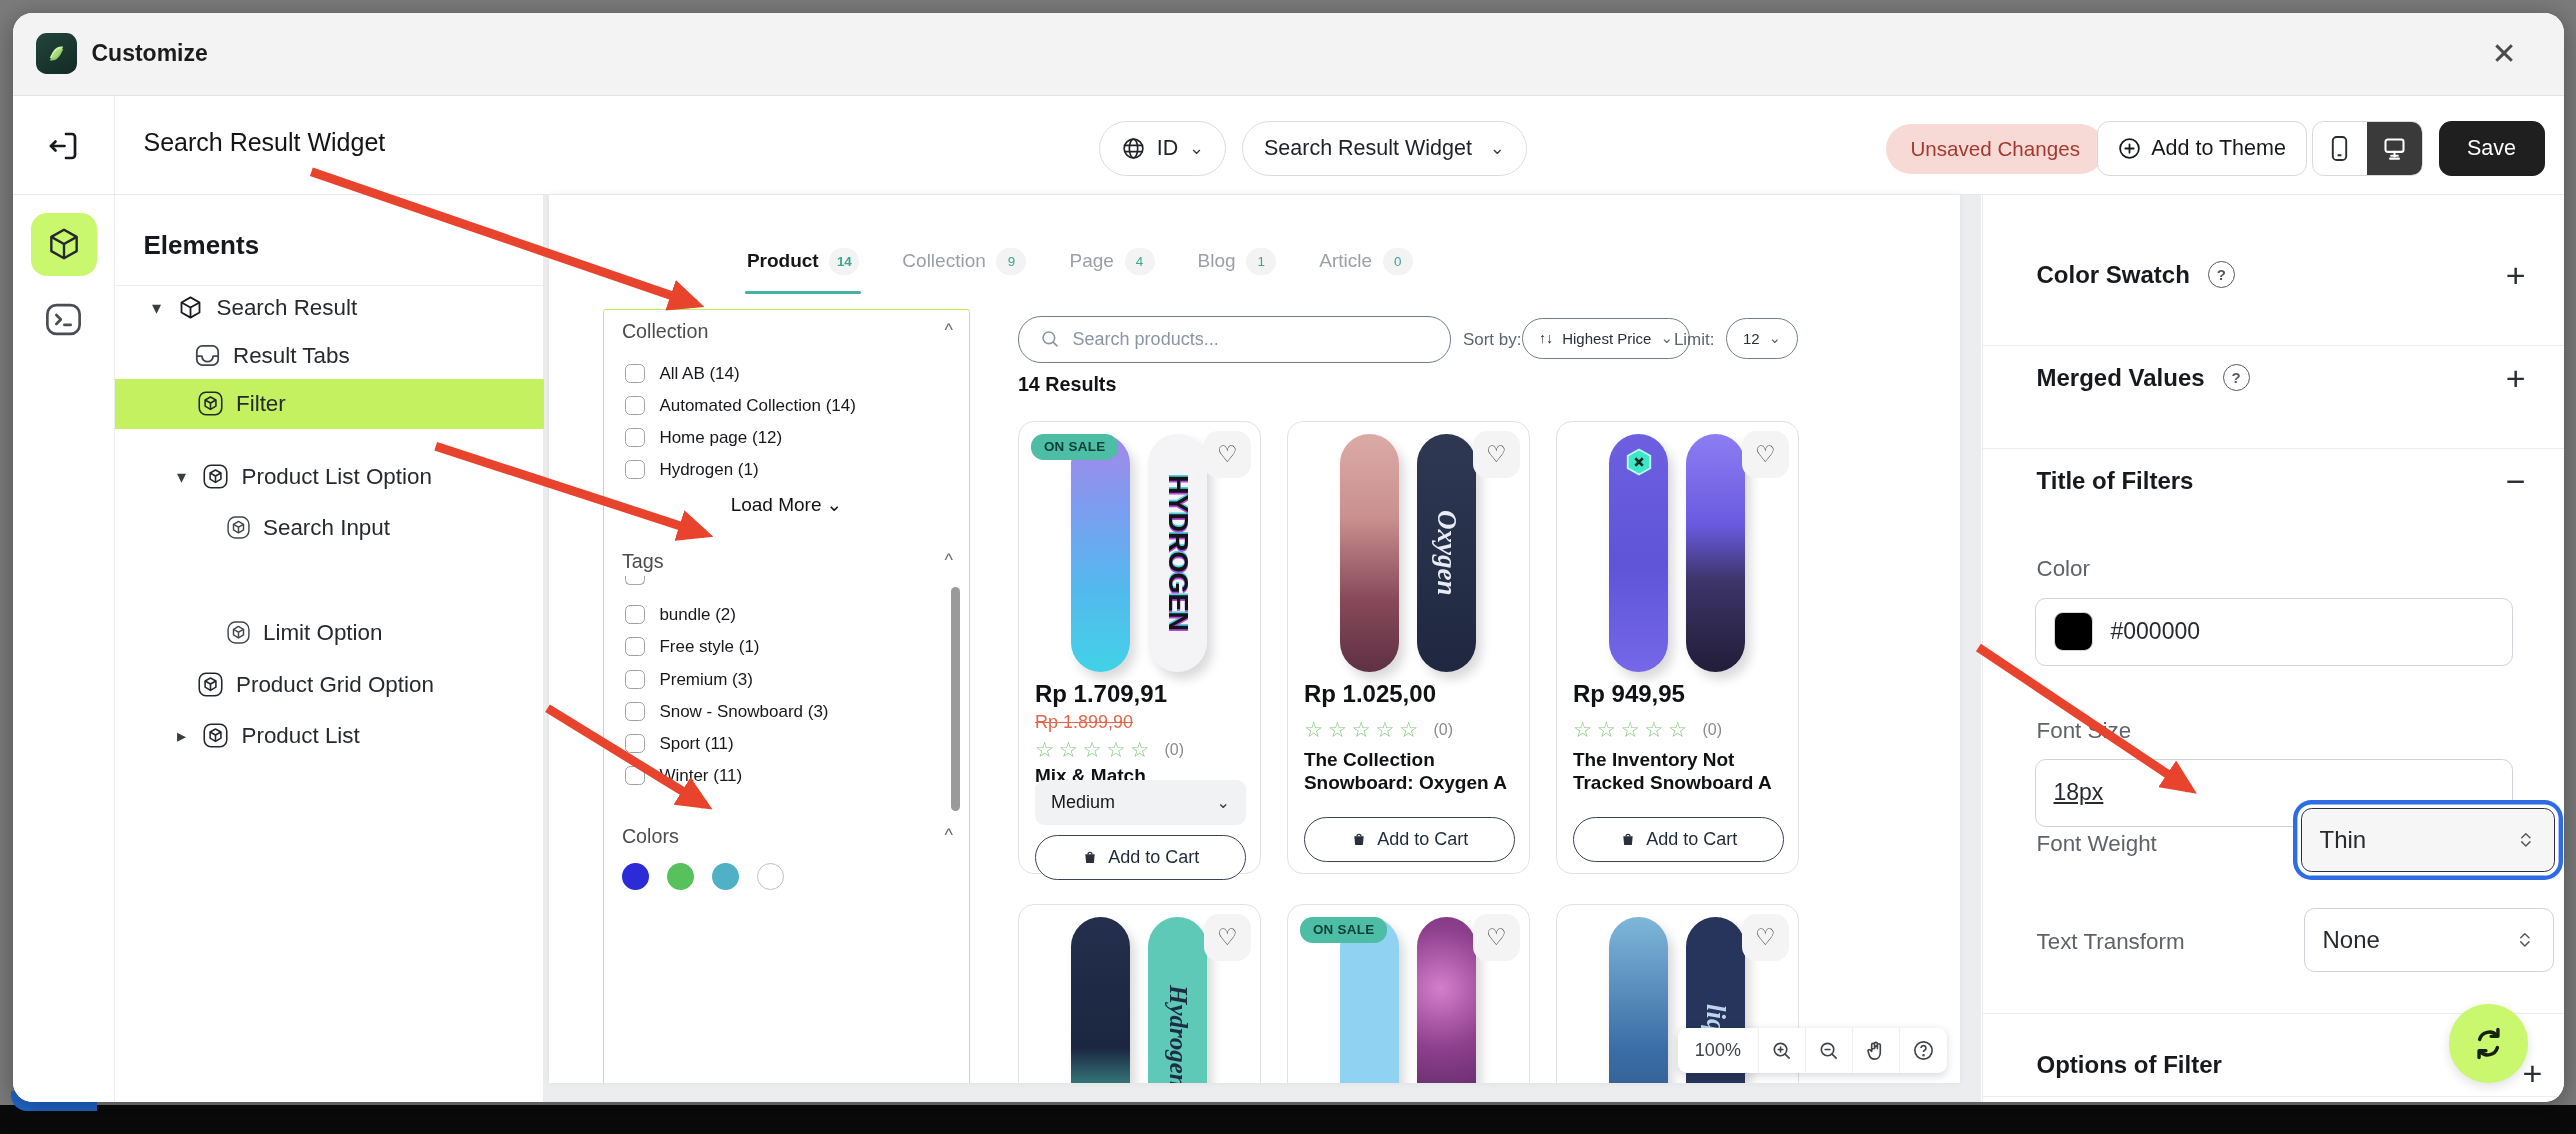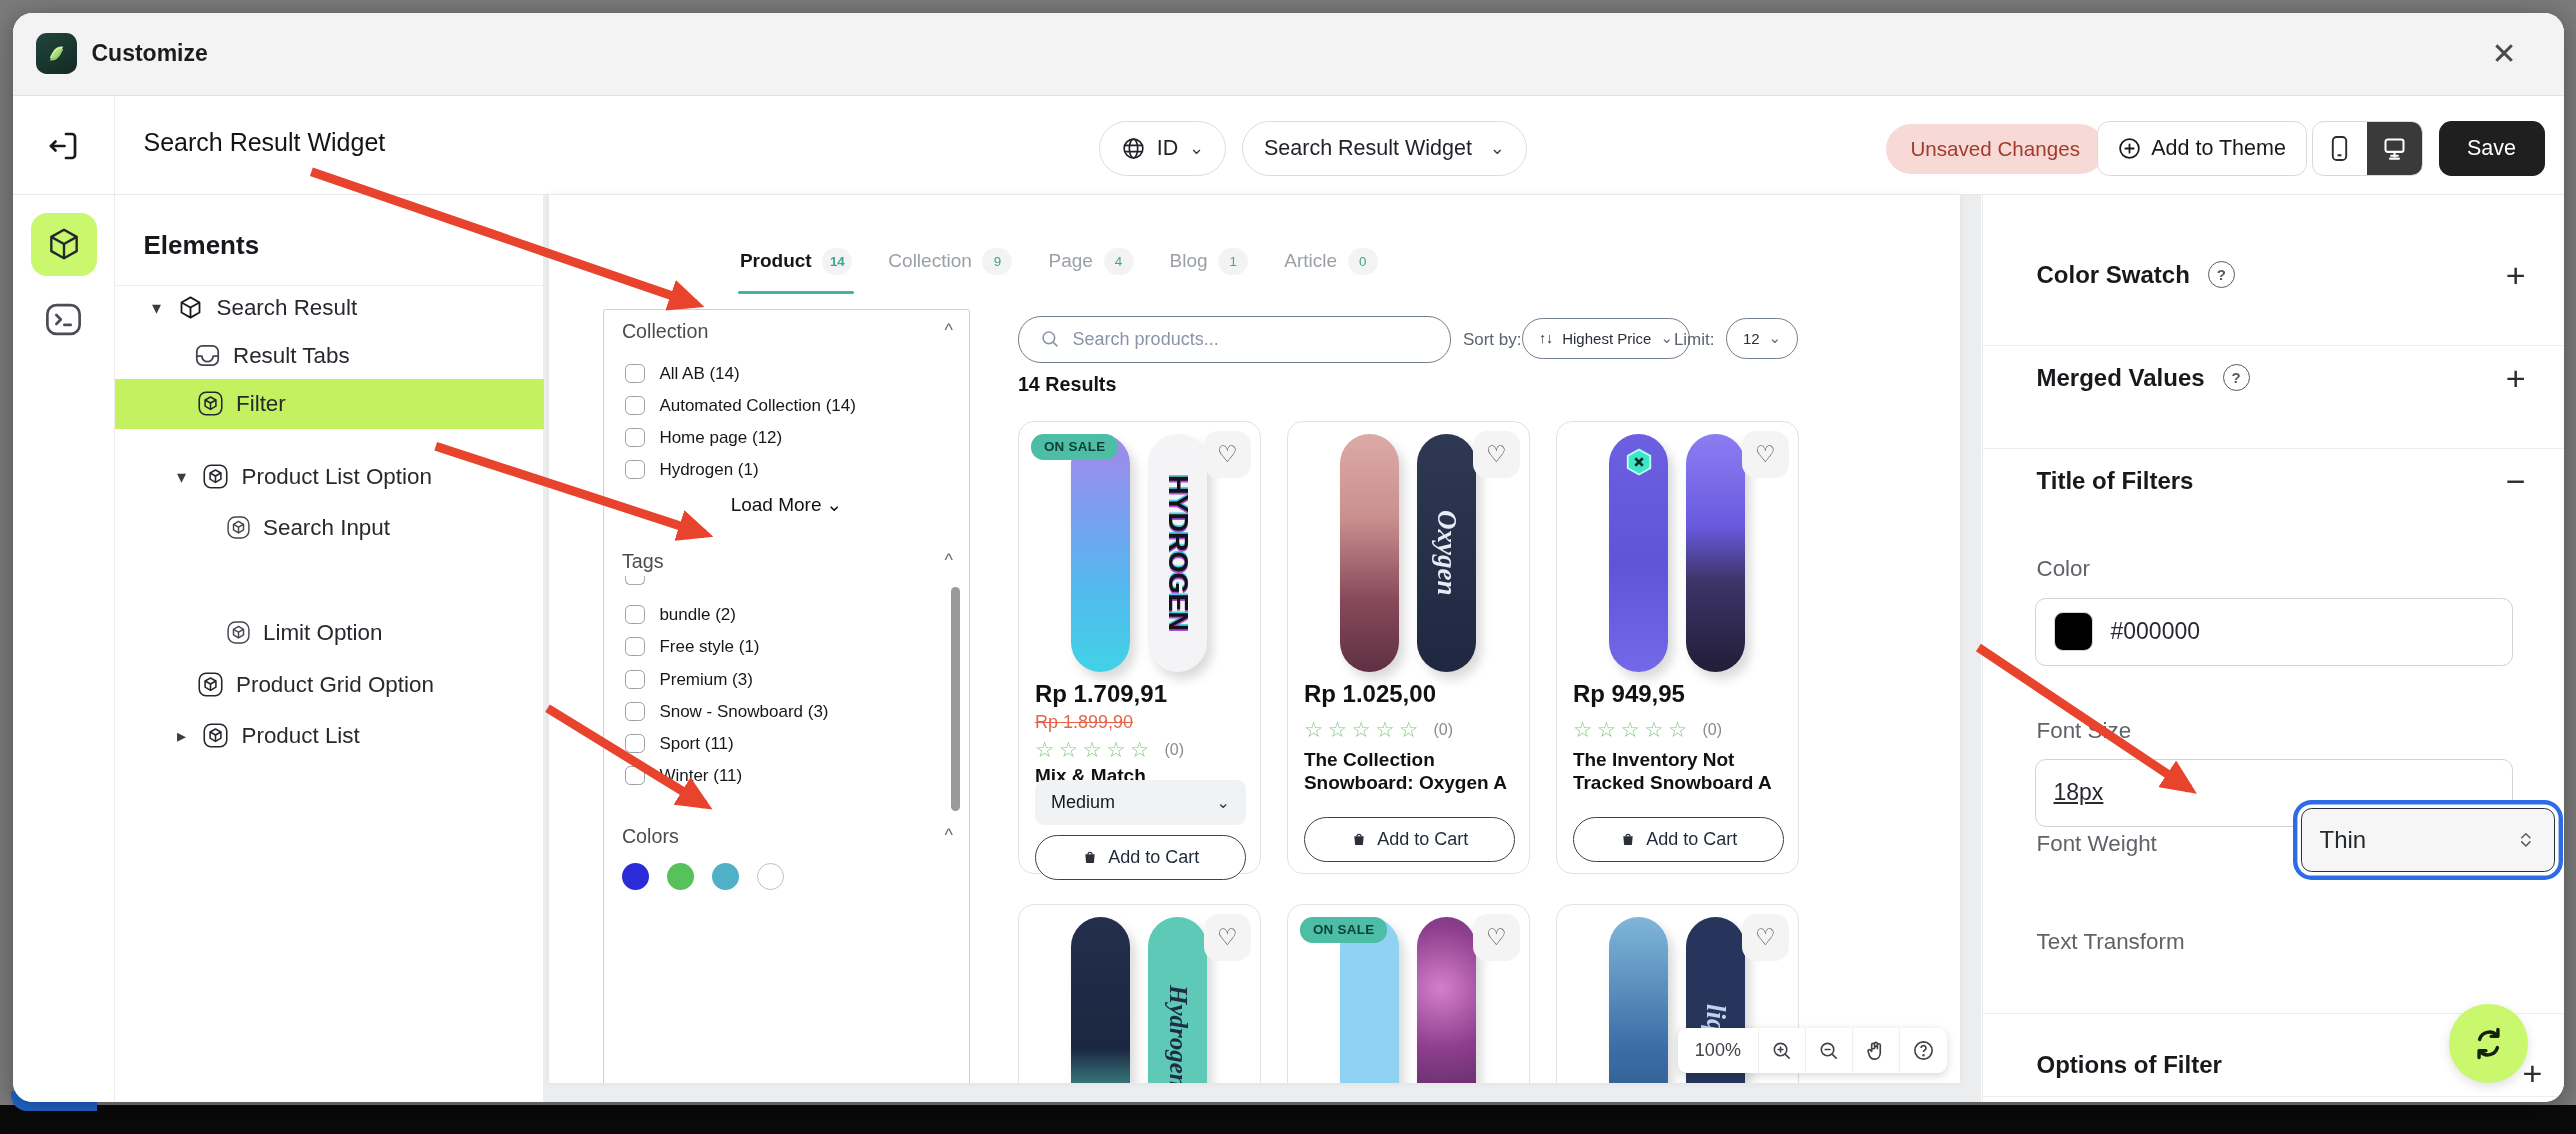--- a/index.html
+++ b/index.html
@@ -33,21 +33,21 @@
   .tree{position:absolute;left:102px;top:181px;width:429px;bottom:0;background:#fff;border-right:0.9px solid #ececec;}
   .tree-heading{position:absolute;left:29px;top:36px;font-size:26px;font-weight:700;color:#17191c;}
   .tree-div{position:absolute;left:0;right:0;top:91px;height:0.9px;background:#ededed;}
   .trow{position:absolute;height:50px;display:flex;align-items:center;gap:12.5px;font-size:22.4px;color:#26292e;cursor:pointer;width:429px;}
   .trow.sel{background:#c4f160;}
   .caret{font-size:18px;color:#3a3d42;width:16px;text-align:center;}
   
   .preview{position:absolute;left:531px;top:181px;width:1437px;bottom:0;background:#ebedee;}
   .pageview{position:absolute;left:5.4px;top:0;width:1411px;height:889px;background:#fff;overflow:hidden;box-shadow:0 0 7.2px rgba(0,0,0,.06);}
   .tabs{position:absolute;left:191px;top:54px;display:flex;align-items:center;gap:36px;}
-  .tab{display:flex;align-items:center;gap:10.7px;font-size:19px;color:#9aa0a6;cursor:pointer;position:relative;padding-bottom:5.4px;}
+  .tab{display:flex;align-items:center;gap:10.7px;font-size:19px;color:#9aa0a6;cursor:pointer;position:relative;padding-bottom:5.4px;margin-left:7px;}
   .tab .cnt{min-width:30px;height:27px;border-radius:13.4px;background:#f3f3f3;color:#3aa78f;font-size:13.4px;display:flex;align-items:center;justify-content:center;padding:0 7.2px;}
   .tab.active{color:#161616;font-weight:700;}
   .tab.active::after{content:"";position:absolute;left:-1.8px;right:-1.8px;bottom:-14.3px;height:3.6px;border-radius:1.8px;background:#45b3a0;}
   
   .fpanel{position:absolute;left:54px;top:115px;width:367px;height:805px;background:#fff;border:1.8px solid #b9f251;border-radius:2.7px;padding:0;}
   .fsec-title{position:absolute;left:18px;font-size:19.7px;color:#4c4c4c;font-weight:400;}
   .fcollapse{position:absolute;right:16px;font-size:18px;color:#6b6b6b;cursor:pointer;}
   .fitem{position:absolute;left:21.5px;display:flex;align-items:center;gap:14.3px;font-size:17px;color:#16181b;cursor:pointer;}
   .cb{width:19.7px;height:19.7px;border:1.8px solid #9aa0a6;border-radius:5.4px;background:#fff;flex:0 0 auto;}
   .loadmore{position:absolute;left:0;width:100%;text-align:center;font-family:"Liberation Serif",serif;font-size:19px;color:#111;cursor:pointer;}
@@ -586,20 +586,27 @@
       <div class="ilabel" style="top:637px;">Font Weight</div>
       <div class="iselect focused" style="left:318px;top:614px;width:254px;">
         <span>Thin</span>
         <svg width="19.7" height="19.7" viewBox="0 0 24 24" fill="none" stroke="#55595f" stroke-width="1.8" stroke-linecap="round" stroke-linejoin="round">
             <path d="M7 9.5l5-5 5 5"></path>
             <path d="M7 14.5l5 5 5-5"></path>
           </svg>
       </div>
 
       <div class="ilabel" style="top:735px;">Text Transform</div>
+      <div class="iselect" style="left:321px;top:714px;width:250px;">
+        <span>None</span>
+        <svg width="19.7" height="19.7" viewBox="0 0 24 24" fill="none" stroke="#55595f" stroke-width="1.8" stroke-linecap="round" stroke-linejoin="round">
+            <path d="M7 9.5l5-5 5 5"></path>
+            <path d="M7 14.5l5 5 5-5"></path>
+          </svg>
+      </div>
 
       <div class="idiv" style="top:819px;"></div>
 
       <div class="isec" style="top:857px;">
         <div class="t">
             <span>Options of Filter</span>
           </div>
       </div>
       <span class="plus-hidden">+</span>
 

